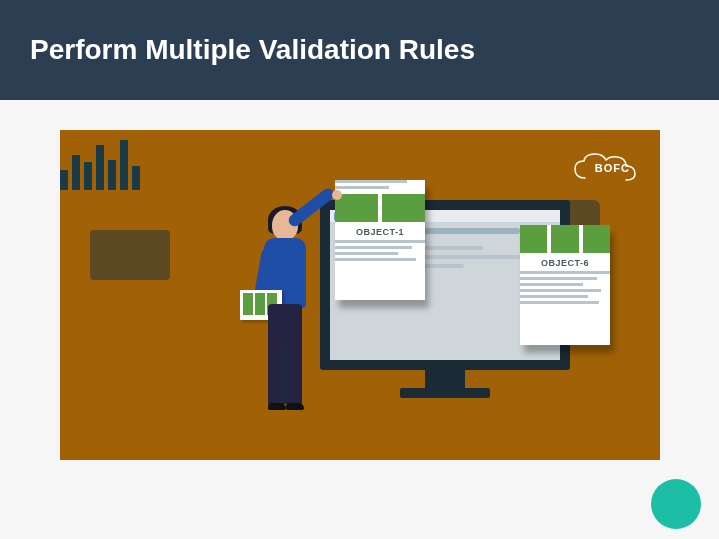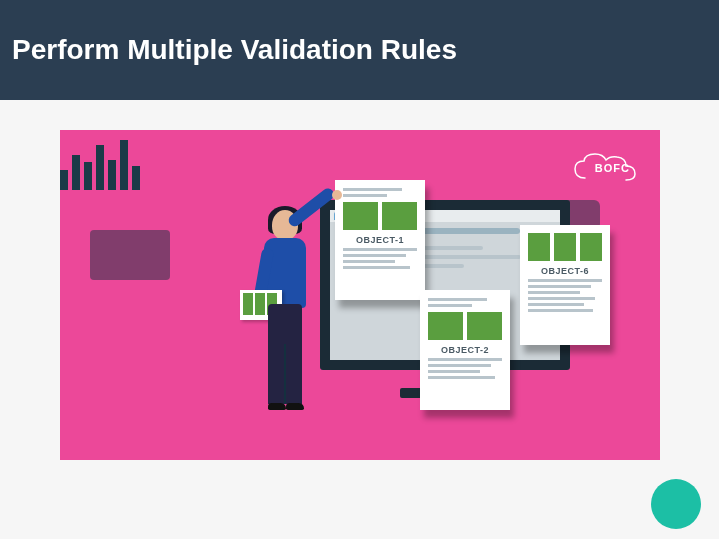--- a/index.html
+++ b/index.html
@@ -9,37 +9,37 @@
     background: #ffffff;
     font-family: Arial, Helvetica, sans-serif;
     position: relative;
     overflow: hidden;
   }
   .header {
     background: #2b3e52;
     height: 100px;
     display: flex;
     align-items: center;
-    padding-left: 12px;
+    padding-left: 30px;
   }
   .header h1 {
     color: #ffffff;
     font-size: 28px;
     font-weight: 800;
   }
   .content {
     background: #f6f6f6;
     padding: 30px 60px;
     height: 439px;
     position: relative;
   }
   .illustration {
     width: 600px;
     height: 330px;
-    background: #ec4899;
+    background: #a16207;
     position: relative;
     margin: 0 auto;
     overflow: hidden;
   }
   
   .bofc-cloud {
     position: absolute;
     top: 18px;
     right: 20px;
     width: 70px;
@@ -125,21 +125,21 @@
     display:block; height:4px; background:#b8c4cb; margin-bottom:5px; border-radius:2px;
   }
 
   
   .doc {
     position: absolute;
     width: 90px;
     height: 120px;
     background: #ffffff;
     box-shadow: 4px 8px 6px rgba(0,0,0,0.3);
-    padding: 8px;
+    padding: 0;
   }
   .doc-1 { left: 275px; top: 50px; }
   .doc-2 { left: 360px; top: 160px; }
   .doc-3 { left: 460px; top: 95px; }
   .doc-lines-top span, .doc-lines-bottom span {
     display:block; height:3px; background:#b8c4cb; margin-bottom:3px;
   }
   .doc-blocks {
     display:flex; gap:4px; margin: 5px 0;
   }
@@ -314,37 +314,20 @@
         </div>
       <div class="doc-label">OBJECT-1</div>
       <div class="doc-lines-bottom">
           <span></span>
           <span style="width:85%"></span>
           <span style="width:70%"></span>
           <span style="width:90%"></span>
         </div>
     </div>
 
-    <div class="doc doc-2">
-      <div class="doc-lines-top">
-          <span style="width:80%"></span>
-          <span style="width:60%"></span>
-        </div>
-      <div class="doc-blocks">
-          <span></span>
-          <span></span>
-        </div>
-      <div class="doc-label">OBJECT-2</div>
-      <div class="doc-lines-bottom">
-          <span></span>
-          <span style="width:85%"></span>
-          <span style="width:70%"></span>
-          <span style="width:90%"></span>
-        </div>
-    </div>
 
     <div class="doc doc-3">
       <div class="doc-blocks" style="margin-top:0">
           <span></span>
           <span></span>
           <span></span>
         </div>
       <div class="doc-label">OBJECT-6</div>
       <div class="doc-lines-bottom">
           <span></span>

